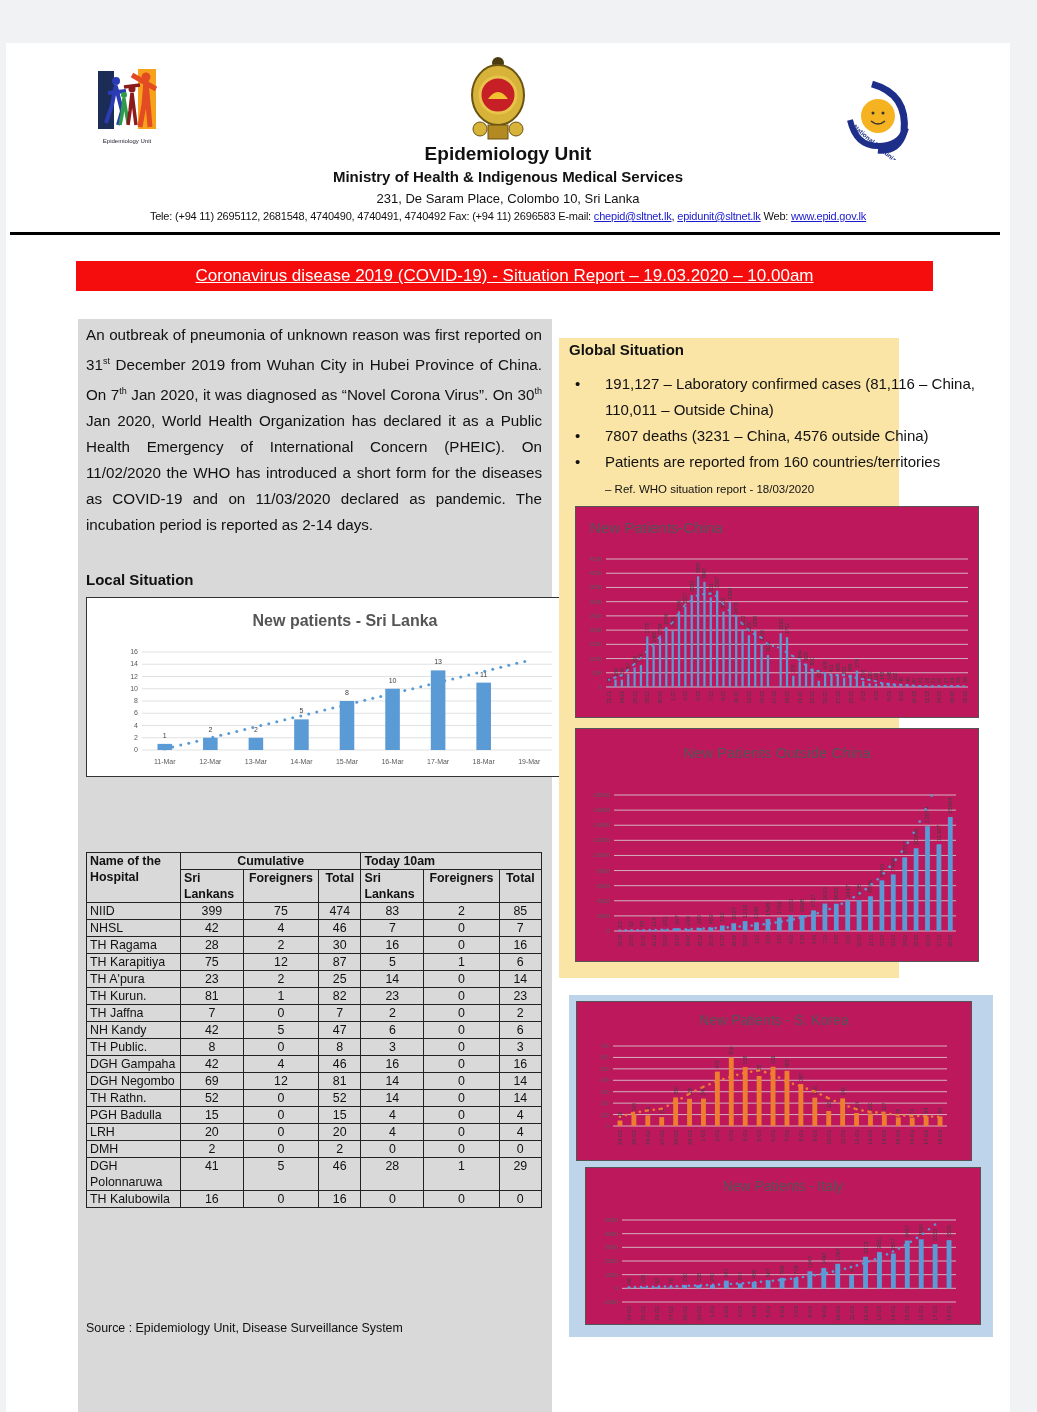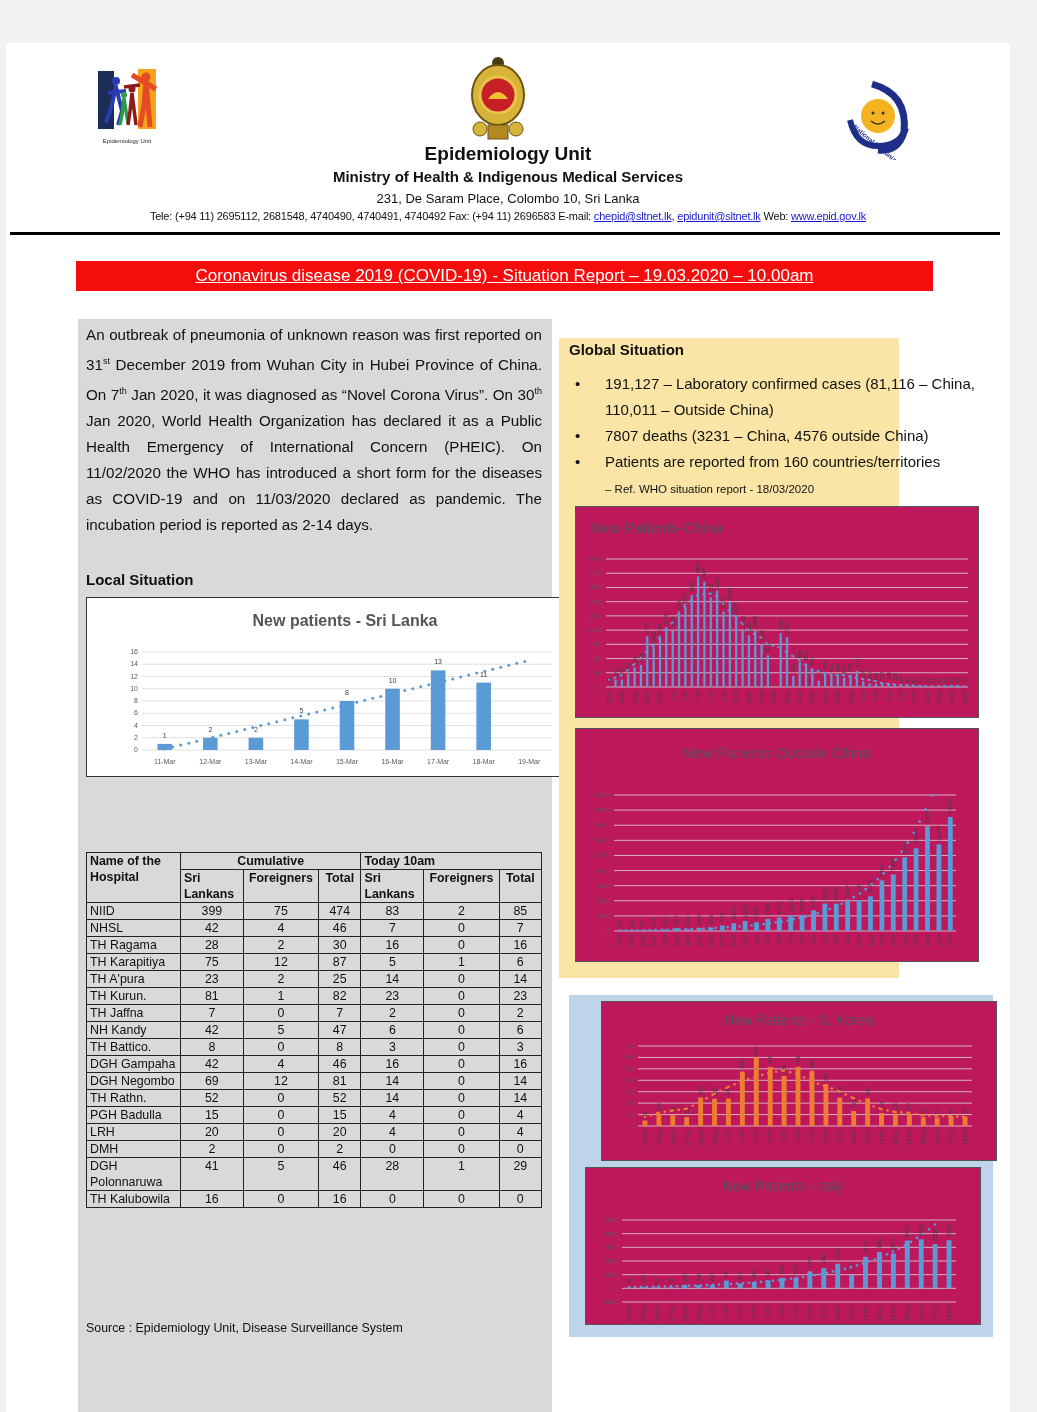--- a/index.html
+++ b/index.html
@@ -289,21 +289,21 @@
           <tr>
             <td>NH Kandy</td>
             <td class="n">42</td>
             <td class="n">5</td>
             <td class="n">47</td>
             <td class="n">6</td>
             <td class="n">0</td>
             <td class="n">6</td>
           </tr>
           <tr>
-            <td>TH Battico.</td>
+            <td>TH Public.</td>
             <td class="n">8</td>
             <td class="n">0</td>
             <td class="n">8</td>
             <td class="n">3</td>
             <td class="n">0</td>
             <td class="n">3</td>
           </tr>
           <tr>
             <td>DGH Gampaha</td>
             <td class="n">42</td>
@@ -848,21 +848,21 @@
             <circle cx="337.7" cy="103.69376389298257" r="1.3" fill="#5b9bd5"></circle>
             <circle cx="343.7" cy="92.6228542856669" r="1.3" fill="#5b9bd5"></circle>
             <circle cx="349.7" cy="80.30517698194642" r="1.3" fill="#5b9bd5"></circle>
             <circle cx="355.7" cy="66.60032529944974" r="1.3" fill="#5b9bd5"></circle>
           </g>
         </svg>
     </div>
   </div>
 
   <div class="abs korea-wrap">
-    <div class="abs chartbox" style="left:32px;top:6px;width:394px;height:158px;">
+    <div class="abs chartbox" style="left:7px;top:6px;width:394px;height:158px;">
       <svg id="chart-kr" width="394" height="158">
           <text x="197" y="23" font-size="14" text-anchor="middle" fill="#555" font-weight="normal" font-family="&quot;Liberation Sans&quot;,sans-serif">New Patients - S. Korea</text>
           <g>
             <line x1="36" x2="370" y1="124" y2="124" stroke="#d9d9d9" stroke-width="0.8"></line>
             <text x="32" y="126" font-size="5" text-anchor="end" fill="#595959">0</text>
             <line x1="36" x2="370" y1="112.57142857142857" y2="112.57142857142857" stroke="#d9d9d9" stroke-width="0.8"></line>
             <text x="32" y="114.57142857142857" font-size="5" text-anchor="end" fill="#595959">100</text>
             <line x1="36" x2="370" y1="101.14285714285714" y2="101.14285714285714" stroke="#d9d9d9" stroke-width="0.8"></line>
             <text x="32" y="103.14285714285714" font-size="5" text-anchor="end" fill="#595959">200</text>
             <line x1="36" x2="370" y1="89.71428571428572" y2="89.71428571428572" stroke="#d9d9d9" stroke-width="0.8"></line>

